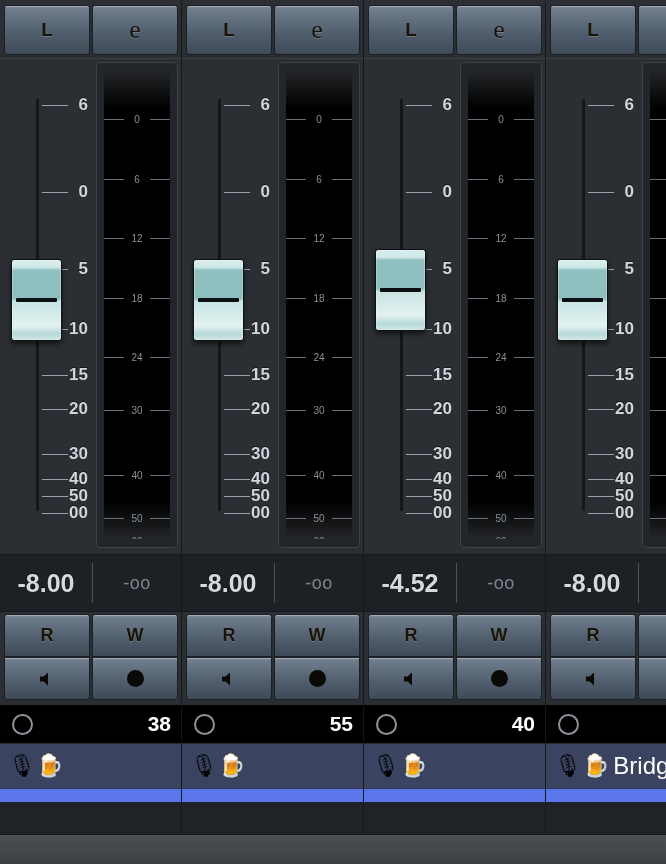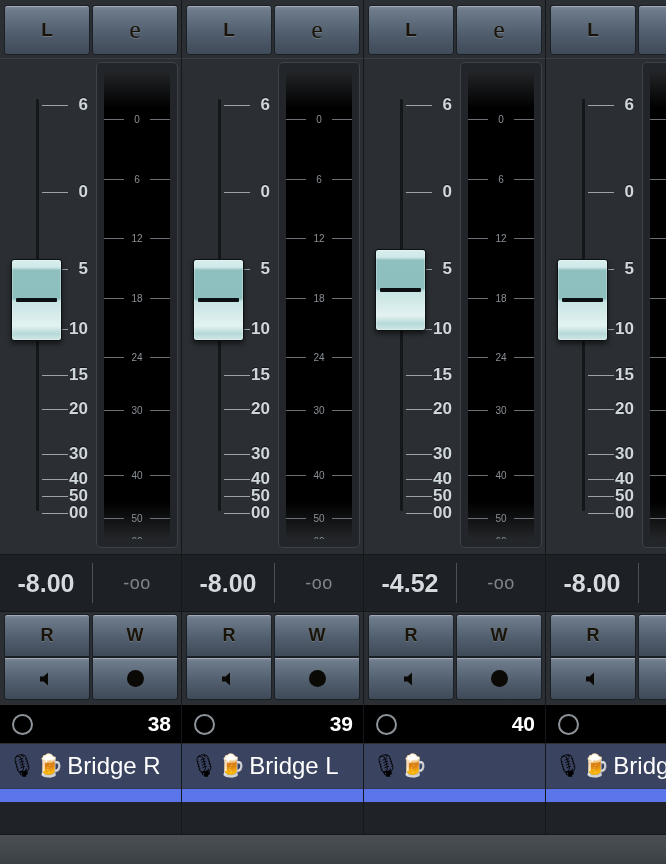--- a/index.html
+++ b/index.html
@@ -347,21 +347,20 @@
         <div class="btn">
           <span class="icon-dot"></span>
         </div>
       </div>
       <div class="num-row">
         <div class="num-circle"></div>
         <div class="num-text">38</div>
       </div>
       <div class="name-row">
         <span class="name-emoji">🎙🍺</span>
-        <span class="name-text">Bridge R</span>
       </div>
       <div class="color-bar" style="background: rgb(91, 118, 234);"></div>
       <div class="bottom-fill"></div>
     </div>
     <div class="channel">
       <div class="btnrow-top">
         <div class="btn">L</div>
         <div class="btn glyph-e">e</div>
       </div>
       <div class="fader-area">
@@ -433,25 +432,24 @@
               <path d="M3 7.5h3.6L11 3.4v13.2L6.6 12.5H3z" fill="#0b0906"></path>
             </svg>
           </span>
         </div>
         <div class="btn">
           <span class="icon-dot"></span>
         </div>
       </div>
       <div class="num-row">
         <div class="num-circle"></div>
-        <div class="num-text">39</div>
+        <div class="num-text">55</div>
       </div>
       <div class="name-row">
         <span class="name-emoji">🎙🍺</span>
-        <span class="name-text">Bridge L</span>
       </div>
       <div class="color-bar" style="background: rgb(91, 118, 234);"></div>
       <div class="bottom-fill"></div>
     </div>
     <div class="channel">
       <div class="btnrow-top">
         <div class="btn">L</div>
         <div class="btn glyph-e">e</div>
       </div>
       <div class="fader-area">

